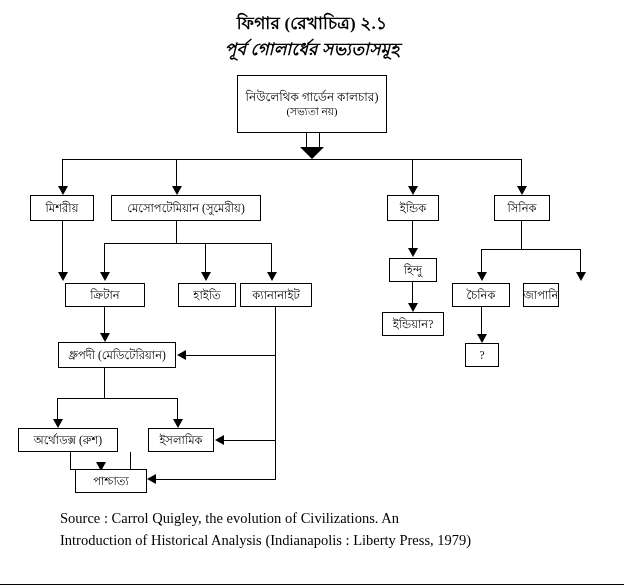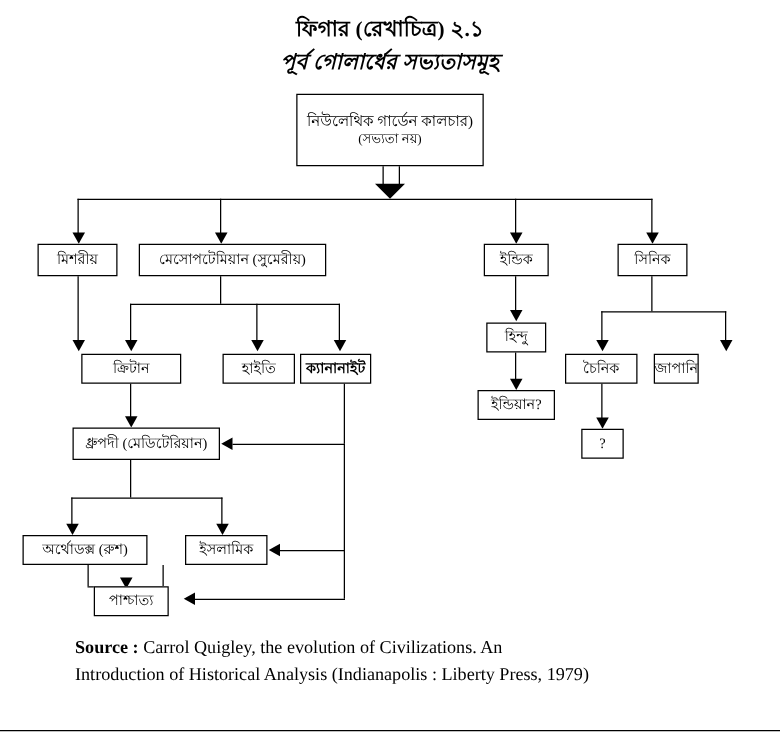--- a/index.html
+++ b/index.html
@@ -67,21 +67,21 @@
 
   .source{
     position:absolute;
     left:60px;
     top:508px;
     width:510px;
     font-size:14.5px;
     line-height:1.5;
     text-align:justify;
   }
-  .source b{font-weight:bold;}
+  .source b{font-weight:normal;}
   .source .line2,.source .line3{display:block;}
   .hr-bottom{position:absolute;left:0;top:584px;width:624px;height:1px;background:#000;}
 </style>
 </head>
 <body>
 
 <div id="root">
 
   <div class="title l1">ফিগার (রেখাচিত্র) ২.১</div>
   <div class="title l2">পূর্ব গোলার্ধের সভ্যতাসমূহ</div>
@@ -137,21 +137,21 @@
 
   <div class="vline" style="left:271px;top:243px;height:30px;"></div>
   <div class="arrow-d" style="left:267px;top:272px;"></div>
 
   <div class="node" style="left:65px;top:283px;width:80px;height:24px;">
     <span>ক্রিটান</span>
   </div>
   <div class="node" style="left:178px;top:283px;width:58px;height:24px;">
     <span>হাইতি</span>
   </div>
-  <div class="node" style="left:240px;top:283px;width:57px;height:24px;font-weight:bold;">
+  <div class="node" style="left:240px;top:283px;width:72px;height:24px;">
     <span>ক্যানানাইট</span>
   </div>
 
   <div class="vline" style="left:412px;top:221px;height:28px;"></div>
   <div class="arrow-d" style="left:408px;top:248px;"></div>
   <div class="node" style="left:389px;top:258px;width:48px;height:24px;">
     <span>হিন্দু</span>
   </div>
   <div class="vline" style="left:412px;top:282px;height:22px;"></div>
   <div class="arrow-d" style="left:408px;top:303px;"></div>
@@ -205,21 +205,21 @@
   </div>
 
   <div class="hline" style="left:224px;top:440px;width:52px;"></div>
   <div class="arrow-l" style="left:215px;top:435px;"></div>
   <div class="vline" style="left:275px;top:355px;height:124px;"></div>
 
   <div class="vline" style="left:70px;top:452px;height:17px;"></div>
   <div class="hline" style="left:70px;top:469px;width:60px;"></div>
   <div class="vline" style="left:130px;top:452px;height:17px;"></div>
   <div class="arrow-d" style="left:96px;top:462px;"></div>
-  <div class="node" style="left:75px;top:469px;width:60px;height:24px;">
+  <div class="node" style="left:75px;top:469px;width:72px;height:24px;">
     <span>পাশ্চাত্য</span>
   </div>
   <div class="hline" style="left:156px;top:479px;width:120px;"></div>
   <div class="arrow-l" style="left:147px;top:474px;"></div>
 
   <div class="source">
     <b>Source :</b>
     <span>Carrol Quigley, the evolution of Civilizations. An</span>
     <span class="line2">Introduction of Historical Analysis (Indianapolis : Liberty Press, 1979)</span>
   </div>

